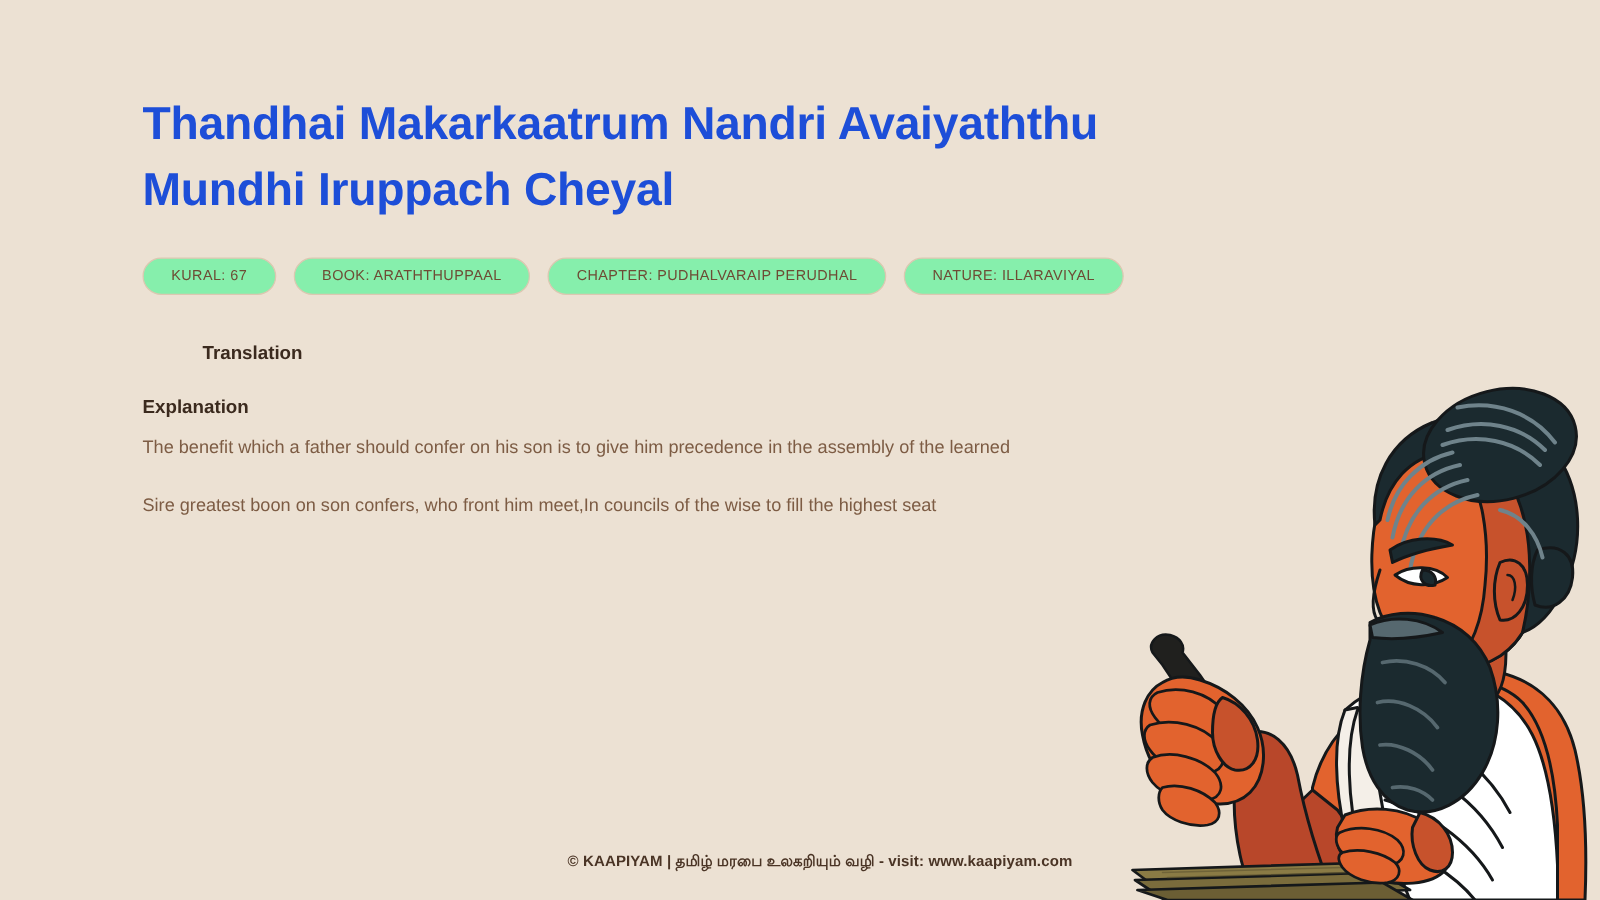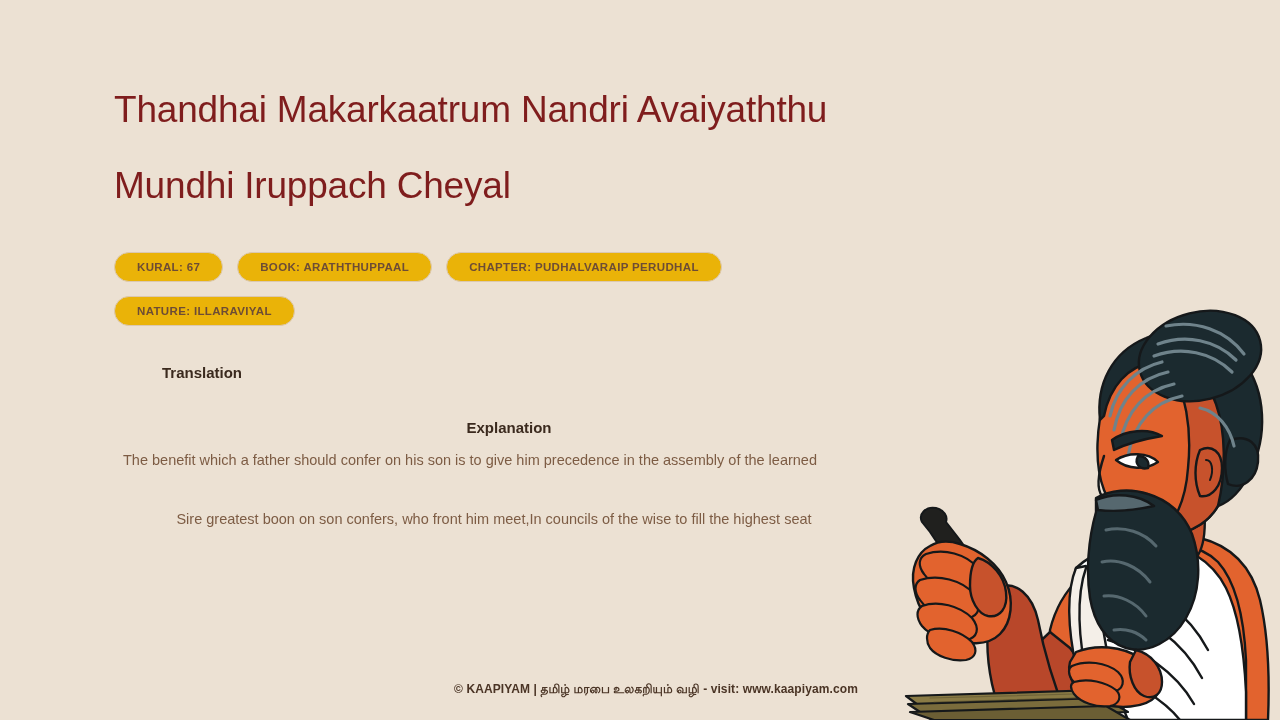--- a/index.html
+++ b/index.html
@@ -37,54 +37,54 @@
   
   .content {
     position: absolute;
     left: 114px;
     top: 72px;
     width: 790px;
   }
 
   .page-title {
     font-size: 37px;
-    line-height: 76px;
-    font-weight: normal;
-    color: #7f1d1d;
+    line-height: 53px;
+    font-weight: bold;
+    color: #1d4ed8;
     letter-spacing: -0.2px;
     margin: 0;
     max-width: 770px;
   }
 
   .badge-row {
     display: flex;
     flex-wrap: wrap;
     gap: 14px;
     margin-top: 28px;
   }
   .badge {
     box-sizing: border-box;
     height: 30px;
     display: inline-flex;
     align-items: center;
     justify-content: center;
     padding: 0 22px;
     border: 1px solid #dbc8b1;
     border-radius: 16px;
-    background: #eab308;
+    background: #86efac;
     color: #6d4c35;
     font-size: 11.5px;
-    font-weight: bold;
+    font-weight: normal;
     letter-spacing: 0.35px;
     white-space: nowrap;
   }
 
   .section { margin-top: 30px; }
   .section:first-of-type { margin-top: 0; }
-  .section-block { margin-top: 37px; text-align: center; }
+  .section-block { margin-top: 25px; }
 
   .section-heading {
     font-size: 15px;
     font-weight: bold;
     color: #3b2a1e;
     margin: 0 0 12px 0;
     line-height: 18px;
   }
   .section-body {
     font-size: 14.5px;

